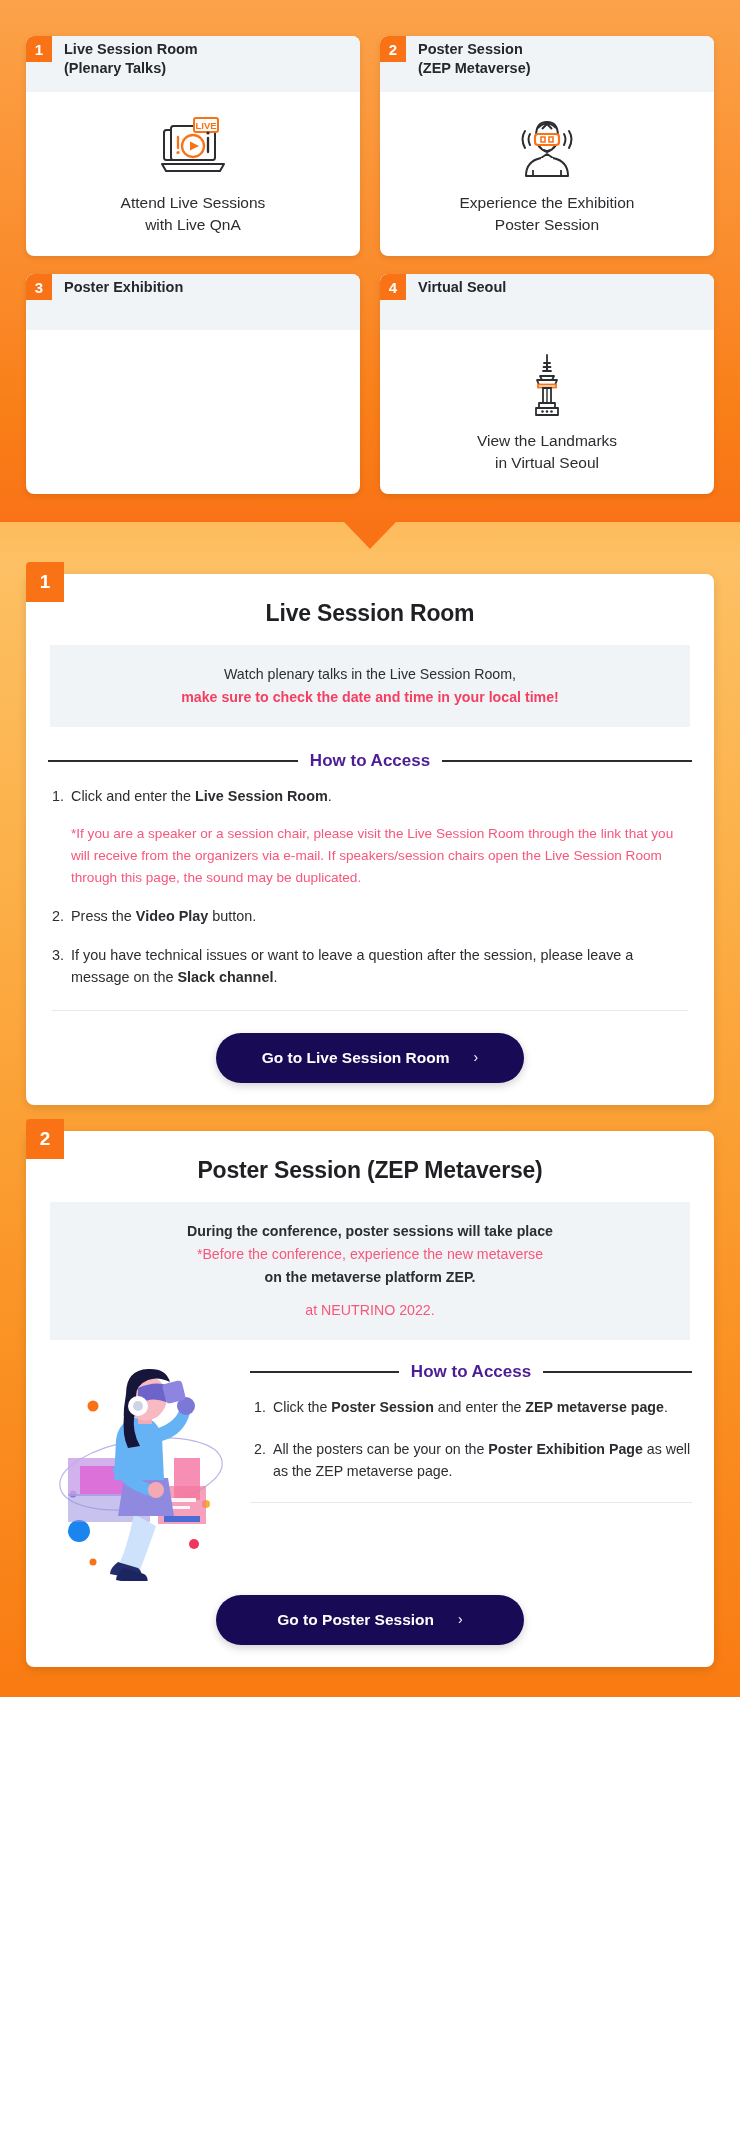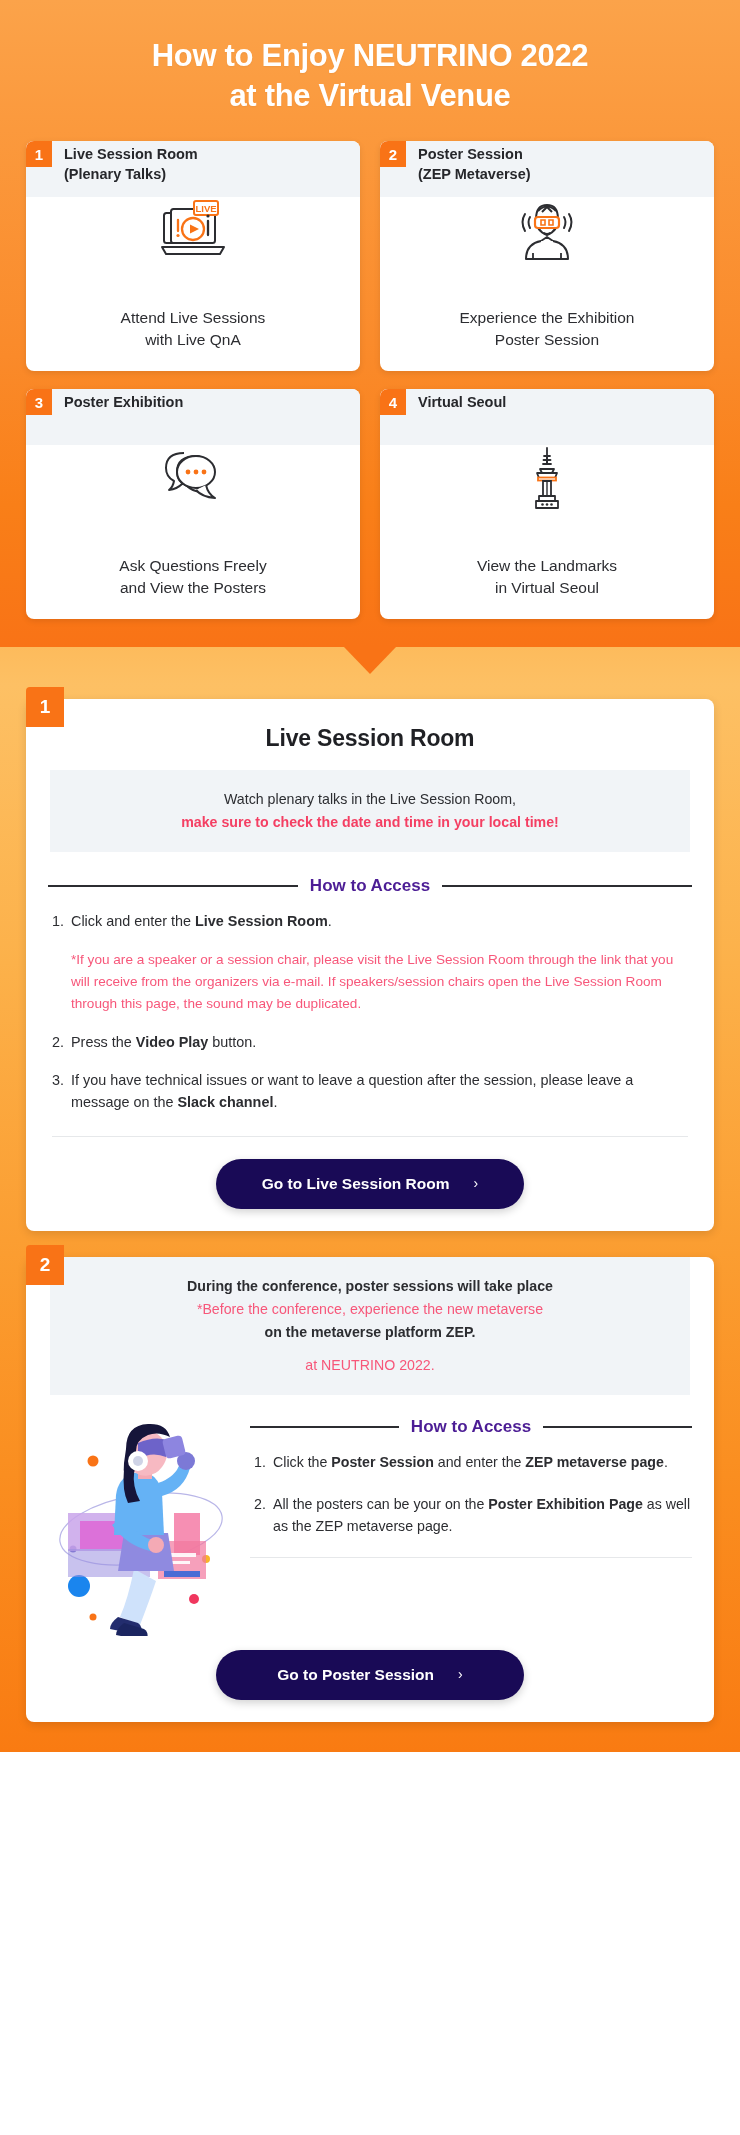--- a/index.html
+++ b/index.html
@@ -77,41 +77,40 @@
     font-size: 14.5px;
     font-weight: 700;
     color: #26272b;
     line-height: 1.34;
     padding: 4px 10px 10px 12px;
   }
   .mini-card-title .line { display: block; }
 
   .mini-card-body {
     flex: 1;
-    padding: 2px 10px 20px 10px;
+    padding: 24px 10px 20px 10px;
     display: flex;
     flex-direction: column;
     align-items: center;
     justify-content: flex-start;
   }
 
   .mini-icon {
     height: 62px;
     display: flex;
     align-items: center;
     justify-content: center;
     margin-bottom: 14px;
   }
 
   .mini-caption {
     font-size: 15.5px;
     color: #2c2d31;
     text-align: center;
     line-height: 1.42;
-    margin-top: 32px;
   }
   .mini-caption .line { display: block; }
 
   
   .notch-wrap {
     background: linear-gradient(180deg, #fdbb5c 0%, #fdc064 100%);
     position: relative;
     height: 38px;
   }
   .notch {
@@ -280,24 +279,20 @@
 
   svg { display: block; }
 </style>
 </head>
 <body>
 
 <div class="page">
 
   <div class="hero">
 
-    <div class="hero-title">
-      <span class="line">How to Enjoy NEUTRINO 2022</span>
-      <span class="line">at the Virtual Venue</span>
-    </div>
 
     <div class="card-grid">
 
       <div class="mini-card">
         <div class="mini-card-head">
           <div class="mini-badge">1</div>
           <div class="mini-card-title">
             <span class="line">Live Session Room</span>
             <span class="line">(Plenary Talks)</span>
           </div>
@@ -359,37 +354,20 @@
         </div>
       </div>
 
       <div class="mini-card">
         <div class="mini-card-head">
           <div class="mini-badge">3</div>
           <div class="mini-card-title">
             <span class="line">Poster Exhibition</span>
           </div>
         </div>
-        <div class="mini-card-body">
-          <div class="mini-icon">
-            <svg width="66" height="62" viewBox="0 0 66 62">
-              <path d="M24 6 q-18 0 -18 15 q0 9 8 13 q-1 6 -5 9 q8-1 13-6 q1 0 2 0" fill="#fff" stroke="#2c2d31" stroke-width="2" stroke-linejoin="round"></path>
-              <path d="M37 9 q-20 0 -20 16 q0 10 10 14 q5 5 14 6 q-5-4 -6-10 q9-4 9-12 q0-14 -7-14Z" fill="#fff" stroke="#2c2d31" stroke-width="2" stroke-linejoin="round"></path>
-              <ellipse cx="36" cy="25" rx="19" ry="16" fill="#fff" stroke="#2c2d31" stroke-width="2"></ellipse>
-              <path d="M46 38 q2 9 9 13 q-13-1 -19-8" fill="#fff" stroke="#2c2d31" stroke-width="2" stroke-linejoin="round"></path>
-              <circle cx="28" cy="25" r="2.4" fill="#f97316"></circle>
-              <circle cx="36" cy="25" r="2.4" fill="#f97316"></circle>
-              <circle cx="44" cy="25" r="2.4" fill="#f97316"></circle>
-            </svg>
-          </div>
-          <div class="mini-caption">
-            <span class="line">Ask Questions Freely</span>
-            <span class="line">and View the Posters</span>
-          </div>
-        </div>
       </div>
 
       <div class="mini-card">
         <div class="mini-card-head">
           <div class="mini-badge">4</div>
           <div class="mini-card-title">
             <span class="line">Virtual Seoul</span>
           </div>
         </div>
         <div class="mini-card-body">
@@ -474,20 +452,21 @@
         <button class="cta">
           <span>Go to Live Session Room</span>
           <span class="chev">›</span>
         </button>
       </div>
     </div>
 
     <div class="section-card">
       <div class="section-badge">2</div>
 
+      <div class="section-title">Poster Session (ZEP Metaverse)</div>
 
       <div class="notice">
         <div class="notice-line bold">During the conference, poster sessions will take place</div>
         <div class="notice-line pink-light">*Before the conference, experience the new metaverse</div>
         <div class="notice-line bold" style="margin-bottom:10px;">on the metaverse platform ZEP.</div>
         <div class="notice-line pink-light">at NEUTRINO 2022.</div>
       </div>
 
       <div class="split">
 

